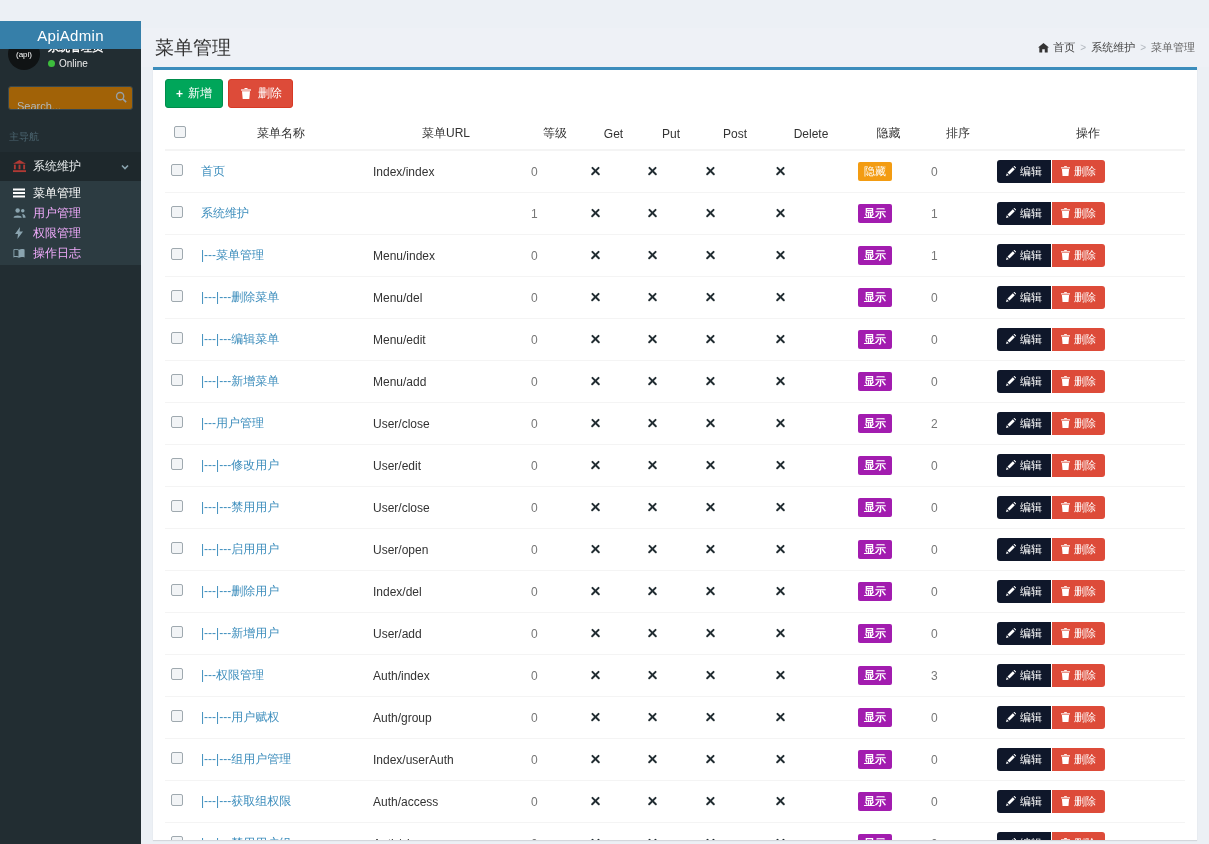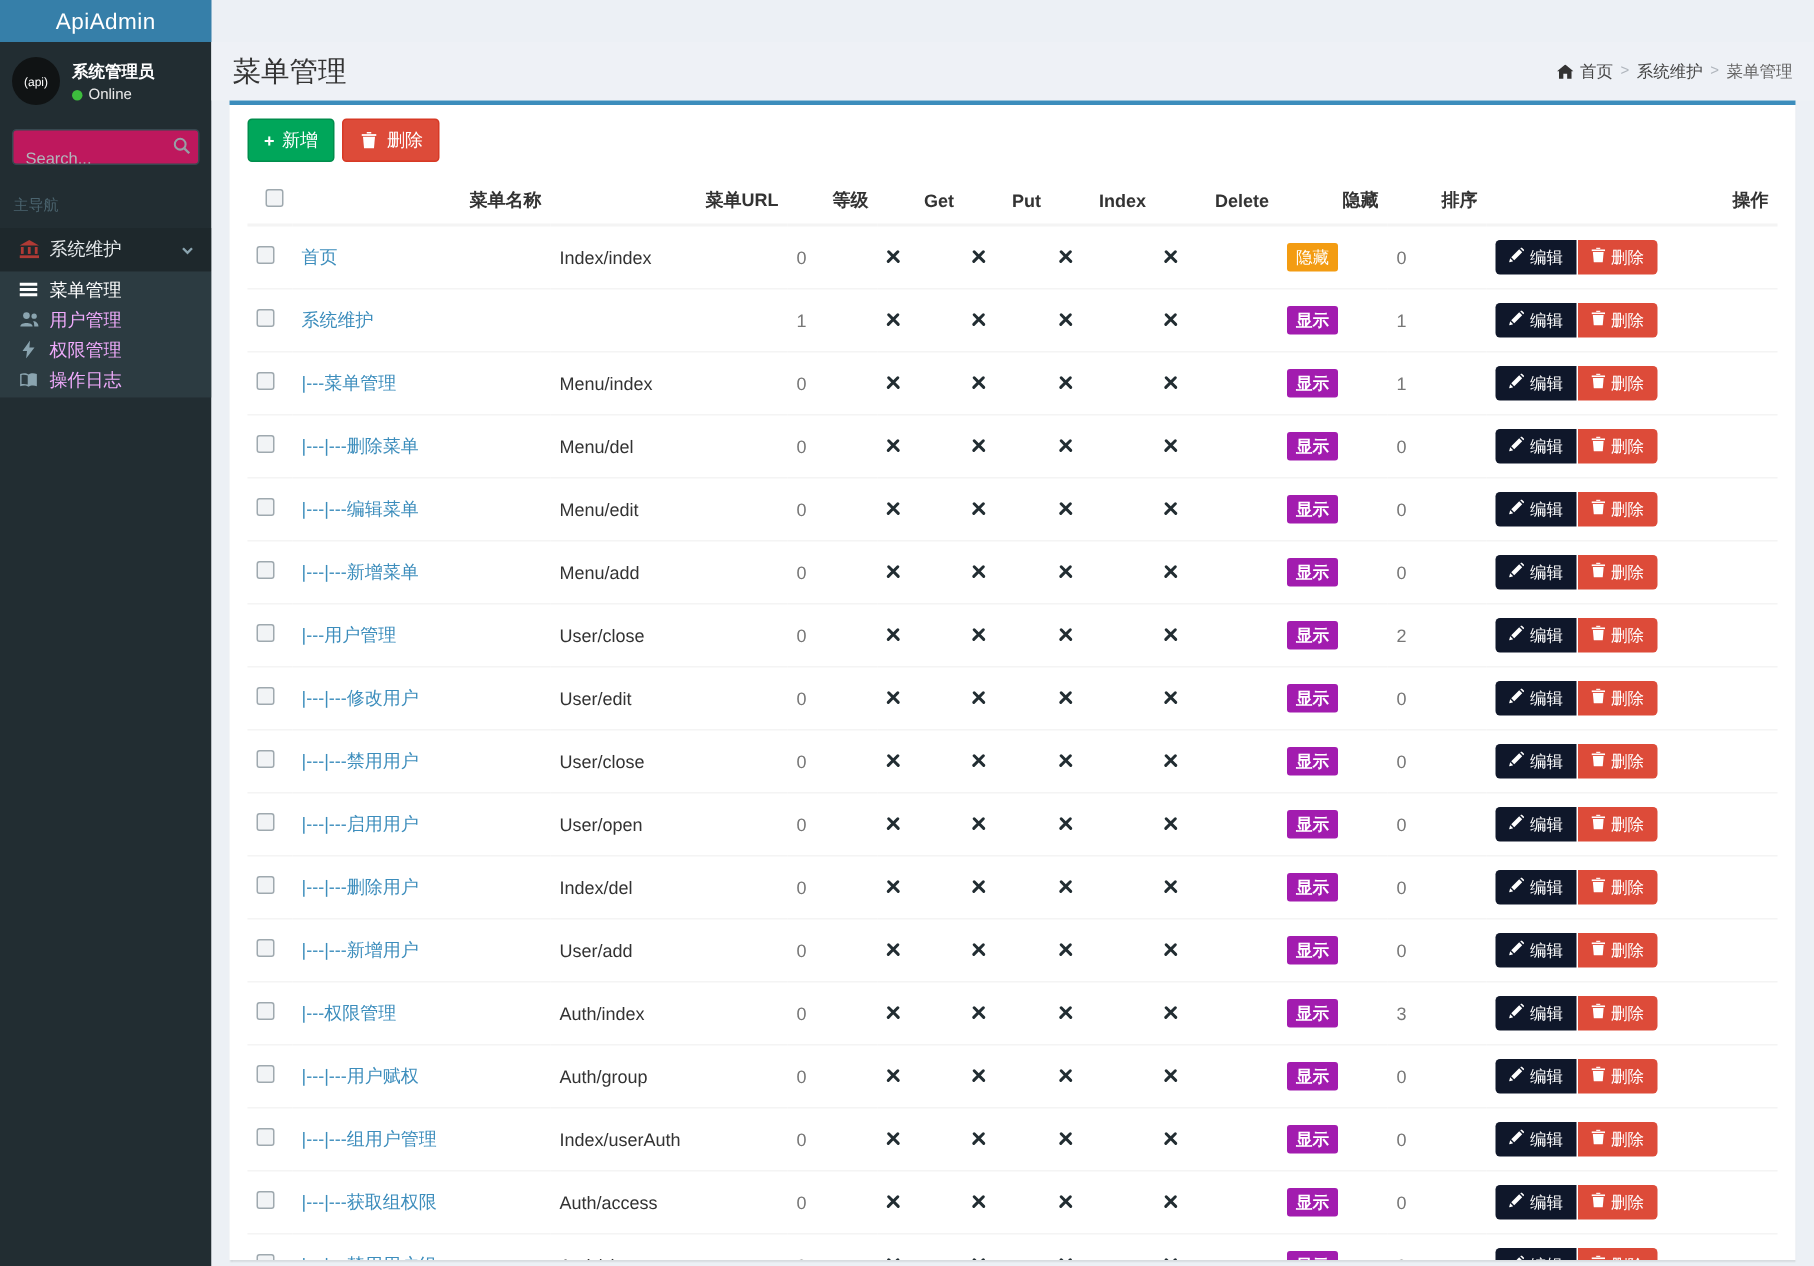--- a/index.html
+++ b/index.html
@@ -2,41 +2,41 @@
 <html><head>
 <meta charset="utf-8">
 <style>
   * { margin:0; padding:0; box-sizing:border-box; }
   html,body { width:1209px; height:844px; overflow:hidden;
     font-family:"Liberation Sans","DejaVu Sans",sans-serif; background:#ecf0f5; }
 
   
   .topbar { position:fixed; top:0; left:0; width:1209px; height:28px; z-index:50; display:flex; }
   .logo { width:141px; height:28px; background:#367fa9; color:#fff; font-size:15px;
-    display:flex; align-items:center; justify-content:center; letter-spacing:.3px; }
+    display:flex; align-items:center; justify-content:center; letter-spacing:.3px;margin-top:21px; }
   .navbar { flex:1; background:#3c8dbc; display:flex; align-items:center; justify-content:space-between; }
   .hamburger { width:36px; height:28px; display:flex; align-items:center; justify-content:center;
     cursor:pointer; }
   .hamburger .bars { width:13px; }
   .hamburger .bars span { display:block; height:2px; background:#fff; margin:2px 0; border-radius:1px; }
   .nav-user { display:flex; align-items:center; gap:6px; padding-right:12px; color:#fff; font-size:12px; }
   .avatar-sm { width:18px; height:18px; border-radius:50%; background:#151515; color:#fff;
     font-size:5px; display:flex; align-items:center; justify-content:center; }
 
   
   .sidebar { position:fixed; top:28px; left:0; width:141px; height:816px; background:#222d32; }
   .profile { display:flex; align-items:center; gap:8px; padding:10px 8px; }
   .avatar-lg { width:32px; height:32px; border-radius:50%; background:#101314; color:#fff;
     font-size:8px; display:flex; align-items:center; justify-content:center; flex:none; }
   .profile-info { font-size:11px; color:#fff; }
   .profile-name { font-weight:bold; margin-bottom:3px; font-size:11px; }
   .profile-status { display:flex; align-items:center; gap:4px; color:#ececec; font-size:10px;text-align:right; }
   .dot { width:7px; height:7px; border-radius:50%; background:#3dbd3d; }
   .search-wrap { margin:6px 8px 10px 8px; position:relative; }
-  .search-input { width:100%; height:24px; background:#be185d; border:1px solid #374850;
+  .search-input { width:100%; height:24px; background:#a16207; border:1px solid #374850;
     border-radius:3px; color:#ccc; font-size:11px; padding:16px 24px 0 8px; outline:none; }
   .search-input::placeholder { color:#b0b8bc; }
   .search-btn { position:absolute; right:4px; top:4px; width:16px; height:16px; background:none;
     border:none; cursor:pointer; }
   .side-label { color:#4b646f; font-size:10px; padding:6px 9px 8px 9px; }
   .menu-parent { display:flex; align-items:center; gap:7px; padding:6px 9px; cursor:pointer;
     color:#e6eaec; font-size:12px; background:#1e282c; border-left:3px solid transparent; }
   .menu-parent .grow { flex:1; }
   .submenu { background:#2c3b41; padding:2px 0; }
   .submenu-item { display:flex; align-items:center; gap:7px; padding:4px 10px 4px 12px;
@@ -57,21 +57,21 @@
   .box { margin:0 12px; background:#fff; border-top:3px solid #3c8dbc;
     box-shadow:0 1px 1px rgba(0,0,0,.1); height:773px; overflow:hidden; }
   .box-body { padding:9px 12px; }
   .toolbar { display:flex; gap:5px; margin-bottom:10px; }
   .btn { display:inline-flex; align-items:center; gap:5px; border:none; border-radius:3px;
     color:#fff; font-size:12px; padding:5px 10px; cursor:pointer; font-family:inherit; }
   .btn-green { background:#00a65a; border:1px solid #008d4c; }
   .btn-red { background:#dd4b39; border:1px solid #d73925; }
 
   table { width:100%; border-collapse:collapse; font-size:12px; color:#333; }
-  th { text-align:right; font-weight:bold; padding:7px 6px; border-bottom:2px solid #f4f4f4; }
+  th { text-align:center; font-weight:normal; padding:7px 6px; border-bottom:2px solid #f4f4f4; }
   td { padding:9px 6px; border-bottom:1px solid #f4f4f4; vertical-align:middle; }
   a.menu-link { color:#3c8dbc; text-decoration:none; cursor:pointer; }
   .chk { width:12px; height:12px; border:1px solid #9fa9af; border-radius:2px; background:#f2f4f6;
     display:inline-block; cursor:pointer; }
   .x-mark { position:relative; display:inline-block; width:9px; height:9px; }
   .x-mark::before,.x-mark::after { content:""; position:absolute; left:-1px; top:3.5px;
     width:11px; height:2.4px; background:#222d32; border-radius:1px; }
   .x-mark::before { transform:rotate(45deg); }
   .x-mark::after { transform:rotate(-45deg); }
   .badge { display:inline-block; color:#fff; font-size:11px; padding:2px 6px; border-radius:2px; }
@@ -226,21 +226,21 @@
             <col>
         </colgroup>
         <thead>
             <tr id="thead-row">
               <th><span class="chk"></span></th>
               <th>菜单名称</th>
               <th>菜单URL</th>
               <th>等级</th>
               <th>Get</th>
               <th>Put</th>
-              <th>Index</th>
+              <th>Post</th>
               <th>Delete</th>
               <th>隐藏</th>
               <th>排序</th>
               <th>操作</th>
             </tr>
           </thead>
         <tbody id="tbody">
             <tr>
               <td><span class="chk"></span></td>
               <td><a class="menu-link">首页</a></td>

